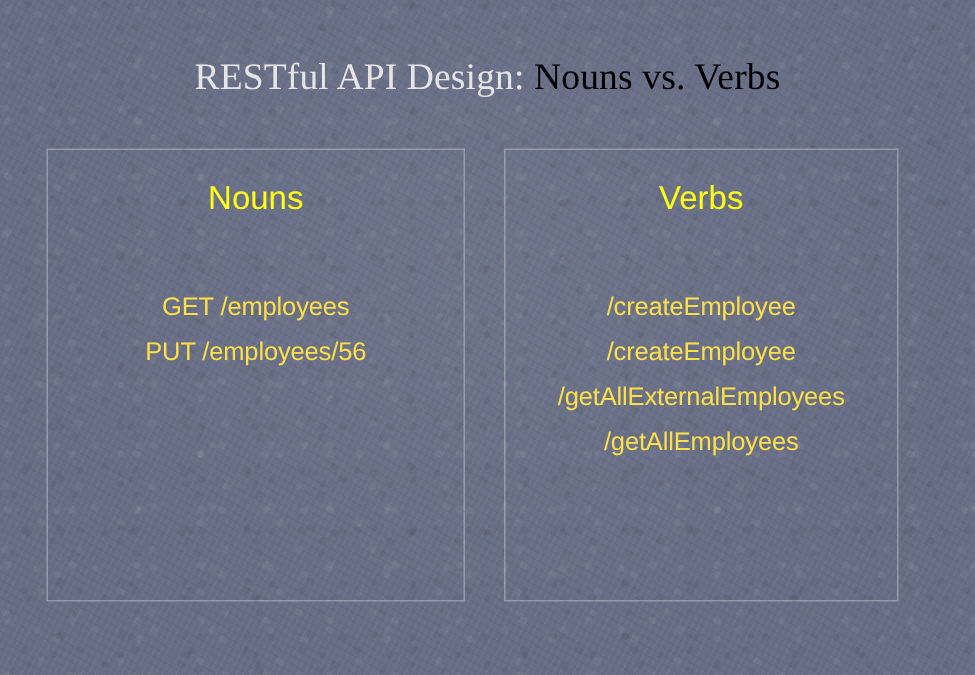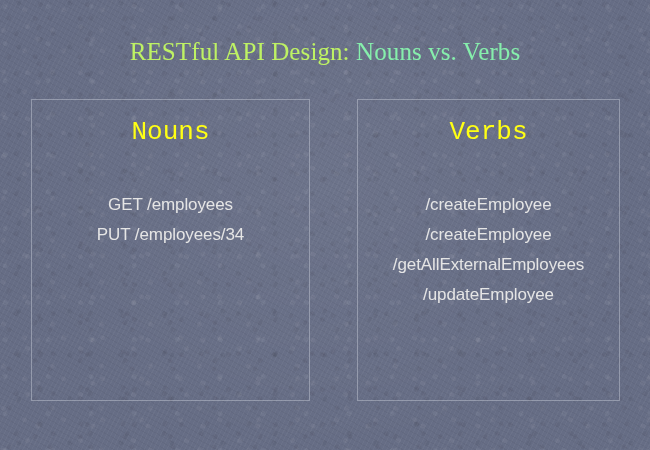--- a/index.html
+++ b/index.html
@@ -66,88 +66,88 @@
     left: 0;
     top: 36px;
     width: 650px;
     text-align: center;
     font-family: "Liberation Serif", serif;
     font-size: 25px;
     line-height: 32px;
     white-space: nowrap;
     letter-spacing: 0.1px;
   }
-  .title-part-primary { color: #bef264; }
-  .title-part-accent  { color: #86efac; }
+  .title-part-primary { color: #e5e5e5; }
+  .title-part-accent  { color: #000000; }
 
   
   .column-box {
     position: absolute;
     top: 99px;
     height: 302px;
     border: 1px solid rgba(203,208,220,0.45);
     box-sizing: border-box;
   }
   #column-nouns { left: 31px;  width: 279px; }
-  #column-verbs { left: 357px; width: 263px; }
+  #column-verbs { left: 336px; width: 263px; }
 
   .column-header {
     position: absolute;
     left: 0;
     top: 16px;
     width: 100%;
     text-align: center;
-    font-family: Liberation Mono, monospace;
-    font-size: 26px;
+    font-family: Liberation Sans, sans-serif;
+    font-size: 22px;
     line-height: 32px;
     color: #ffff14;
     white-space: nowrap;
   }
 
   .column-list {
     position: absolute;
     left: 0;
     top: 90px;
     width: 100%;
     margin: 0;
     padding: 0;
     list-style: none;
     text-align: center;
   }
   .column-list li {
     font-family: "Liberation Sans", sans-serif;
     font-size: 17px;
     line-height: 30px;
-    color: #e5e5e5;
+    color: #fde047;
     white-space: nowrap;
     letter-spacing: -0.1px;
   }
 </style>
 </head>
 <body>
 
 <div id="slide">
   <div id="content">
 
     <div class="slide-title">
       <span class="title-part-primary">RESTful API Design: </span><span class="title-part-accent">Nouns vs. Verbs</span>
     </div>
 
     <div class="column-box" id="column-nouns">
       <div class="column-header">Nouns</div>
       <ul class="column-list">
         <li>GET /employees</li>
-        <li>PUT /employees/34</li>
+        <li>PUT /employees/56</li>
       </ul>
     </div>
 
     <div class="column-box" id="column-verbs">
       <div class="column-header">Verbs</div>
       <ul class="column-list">
         <li>/createEmployee</li>
         <li>/createEmployee</li>
         <li>/getAllExternalEmployees</li>
-        <li>/updateEmployee</li>
+        <li>/getAllEmployees</li>
       </ul>
     </div>
 
   </div>
 </div>
 
 </body></html>

